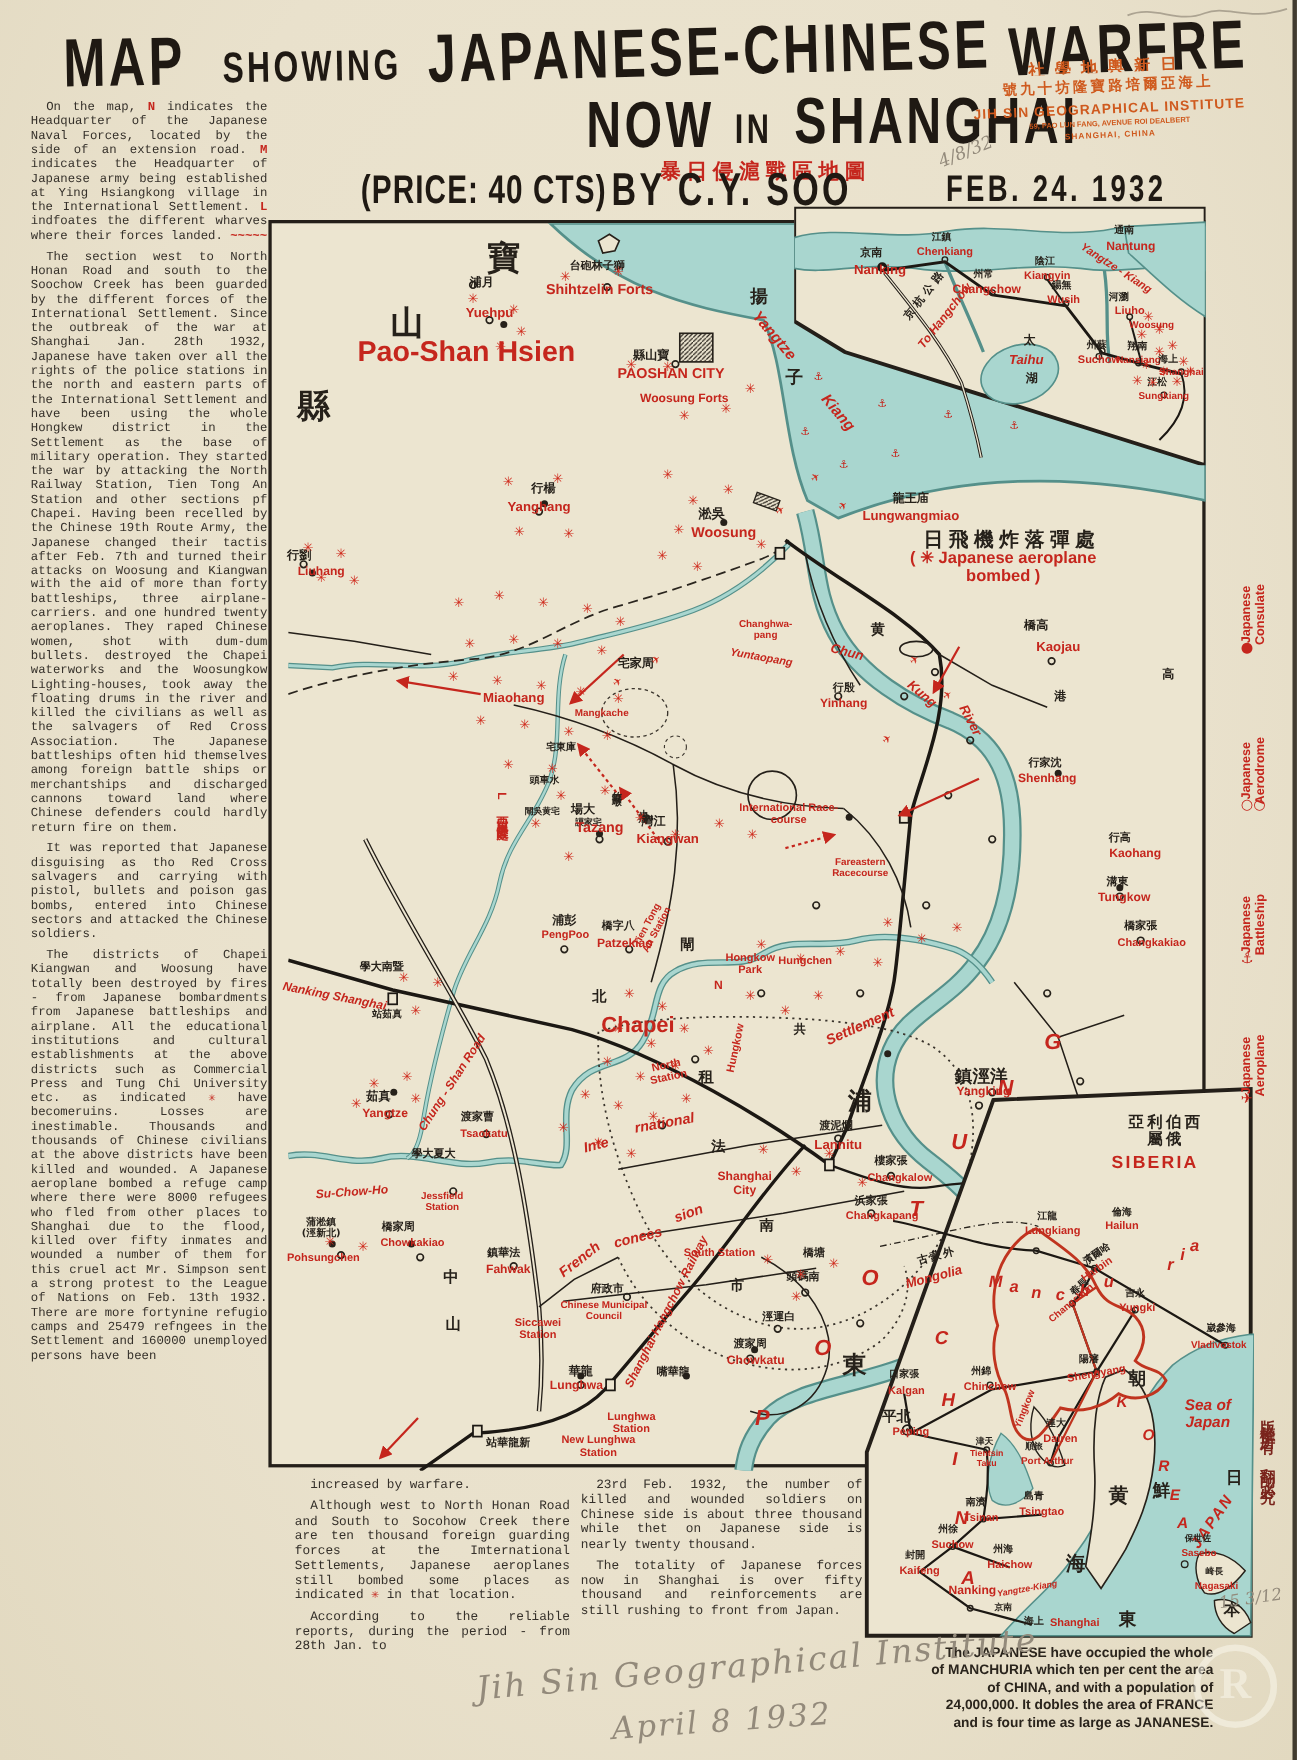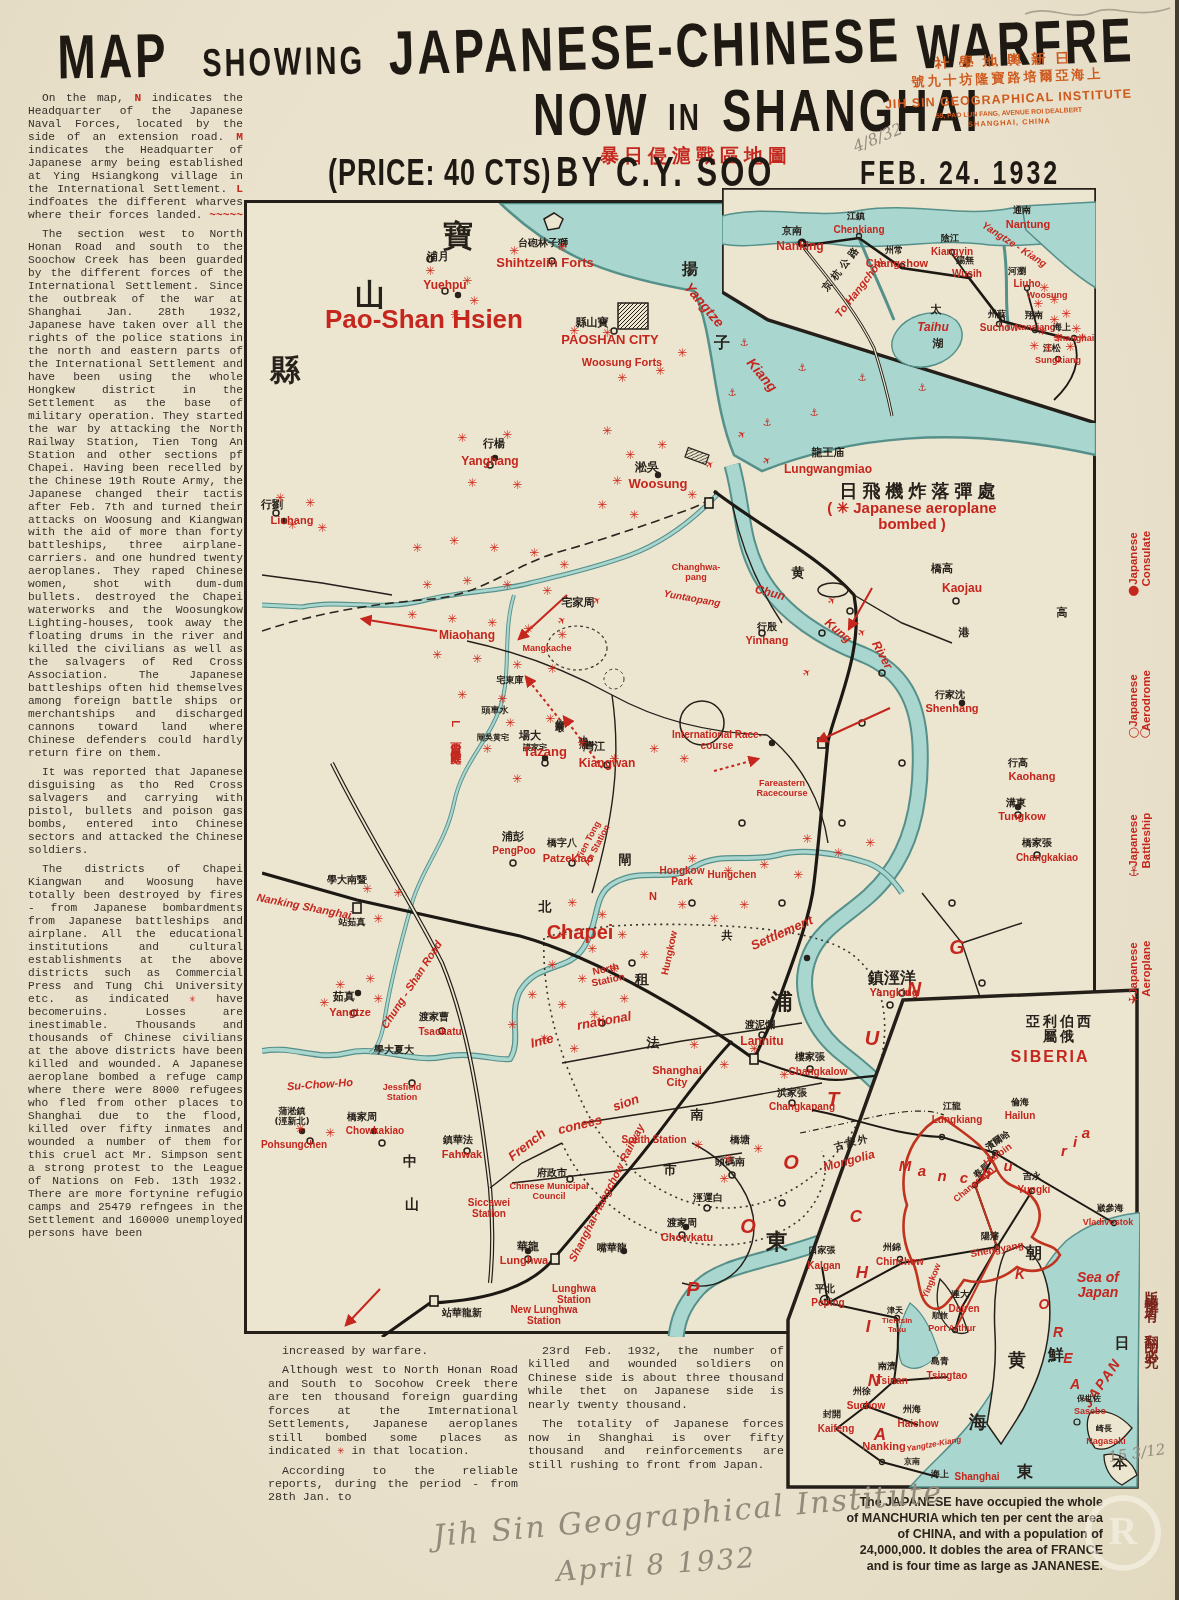--- a/index.html
+++ b/index.html
@@ -665,21 +665,21 @@
         <span class="lbl ri" style="left: 92px; top: 288px; font-size: 17px; transform: translate(-50%, -50%);">H</span>
         <span class="lbl ri" style="left: 98px; top: 342px; font-size: 17px; transform: translate(-50%, -50%);">I</span>
         <span class="lbl ri" style="left: 104px; top: 396px; font-size: 17px; transform: translate(-50%, -50%);">N</span>
         <span class="lbl ri" style="left: 110px; top: 450px; font-size: 17px; transform: translate(-50%, -50%);">A</span>
         <span class="lbl k" style="left: 220px; top: 252px; font-size: 9px; transform: translate(-50%, -50%);">陽瀋</span>
         <span class="lbl" style="left: 227px; top: 265px; font-size: 10px; transform: translate(-50%, -50%) rotate(-10deg);">Shengyang</span>
         <span class="lbl k" style="left: 122px; top: 263px; font-size: 9px; transform: translate(-50%, -50%);">州錦</span>
         <span class="lbl" style="left: 130px; top: 277px; font-size: 10px; transform: translate(-50%, -50%);">Chinchow</span>
         <span class="lbl k" style="left: 52px; top: 266px; font-size: 9px; transform: translate(-50%, -50%);">口家張</span>
         <span class="lbl" style="left: 54px; top: 281px; font-size: 10px; transform: translate(-50%, -50%);">Kalgan</span>
-        <span class="lbl k" style="left: 55px; top: 304px; font-size: 10px; transform: translate(-50%, -50%); text-align: right;">平北</span>
+        <span class="lbl k" style="left: 45px; top: 304px; font-size: 13px; transform: translate(-50%, -50%); text-align: right;">平北</span>
         <span class="lbl" style="left: 58px; top: 318px; font-size: 10px; transform: translate(-50%, -50%);">Peping</span>
         <span class="lbl k" style="left: 125px; top: 326px; font-size: 8px; transform: translate(-50%, -50%);">津天</span>
         <span class="lbl" style="left: 127px; top: 341px; font-size: 8px; transform: translate(-50%, -50%); text-align: center;">Tientsin
 Taku</span>
         <span class="lbl k" style="left: 190px; top: 310px; font-size: 9px; transform: translate(-50%, -50%);">連大</span>
         <span class="lbl" style="left: 194px; top: 324px; font-size: 10px; transform: translate(-50%, -50%);">Dairen</span>
         <span class="lbl k" style="left: 170px; top: 331px; font-size: 8px; transform: translate(-50%, -50%);">順旅</span>
         <span class="lbl" style="left: 182px; top: 344px; font-size: 9px; transform: translate(-50%, -50%);">Port Arthur</span>
         <span class="lbl" style="left: 162px; top: 296px; font-size: 9px; transform: translate(-50%, -50%) rotate(-68deg);">Yingkow</span>
         <span class="lbl k" style="left: 117px; top: 382px; font-size: 9px; transform: translate(-50%, -50%);">南濟</span>

